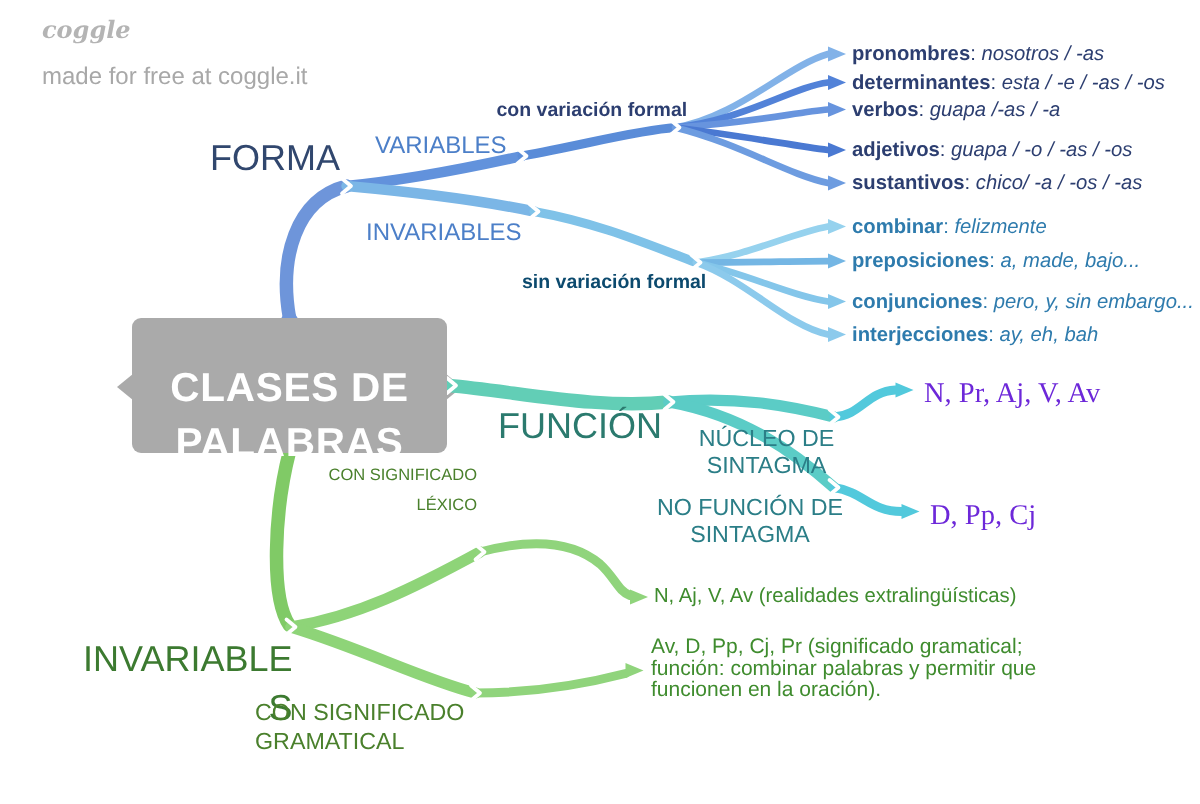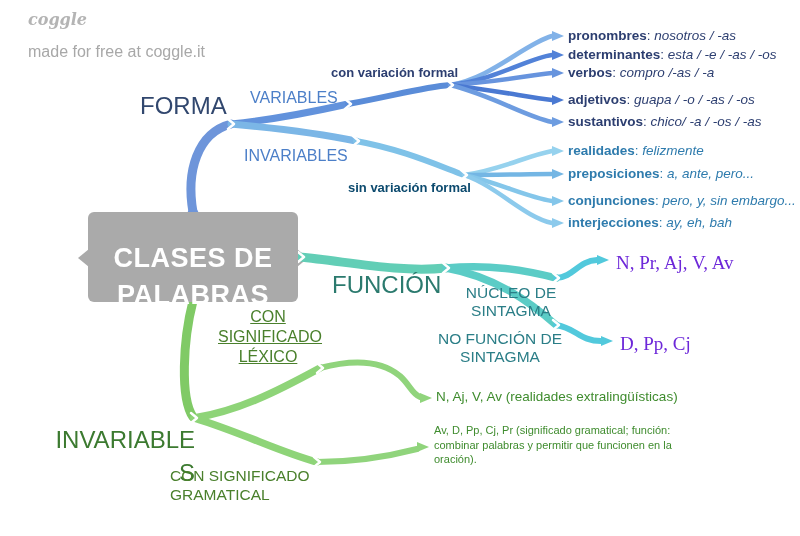--- a/index.html
+++ b/index.html
@@ -33,33 +33,33 @@
 
   
   .lbl-variables{left:250px;top:89px;font-size:16px;color:#4c7fc8;}
   .lbl-invariables{left:244px;top:147px;font-size:16px;color:#4c7fc8;}
   .lbl-convar{left:331px;top:65px;font-size:13px;font-weight:bold;color:#2c3e70;}
   .lbl-sinvar{left:348px;top:180px;font-size:13px;font-weight:bold;color:#0c4a6e;}
   .lbl-nucleo{left:455px;top:284px;width:112px;font-size:15.5px;line-height:18px;
               color:#2b7e87;text-align:center;white-space:normal;}
   .lbl-nonucleo{left:438px;top:330px;width:124px;font-size:15.5px;line-height:18px;
                 color:#2b7e87;text-align:center;white-space:normal;}
-  .lbl-lexico{left:218px;top:307px;width:100px;font-size:16px;line-height:20px;
-              color:#4a802c;text-align:center;white-space:normal;text-decoration:underline;}
+  .lbl-lexico{left:218px;top:307px;width:100px;font-size:11px;line-height:20px;
+              color:#4a802c;text-align:right;white-space:normal;}
   .lbl-gramatical{left:170px;top:466px;width:160px;font-size:15.5px;line-height:19px;
                   color:#4a802c;text-align:left;white-space:normal;}
 
   
   .vleaf{left:568px;font-size:13.5px;color:#2c3e70;}
   .ileaf{left:568px;font-size:13.5px;color:#2e7bad;}
   .vleaf b,.ileaf b{font-weight:bold;}
   .vleaf i,.ileaf i{font-style:italic;}
   .tleaf{font-size:19px;color:#6d28d9;font-family:Liberation Serif, serif;}
   .gleaf{font-size:13.5px;color:#3f8c2e;}
-  .gleaf.multi{width:274px;white-space:normal;font-size:11px;line-height:14.5px;}
+  .gleaf.multi{width:274px;white-space:normal;font-size:14px;line-height:14.5px;}
 </style>
 </head>
 <body>
 
 <svg class="canvas" width="800" height="536" viewBox="0 0 800 536">
 
   <g fill="#aaaaaa">
     <polygon points="89,249 89,267 78,258"></polygon>
     <polygon points="297,249 297,267 308,258"></polygon>
   </g>
@@ -147,34 +147,34 @@
 <div class="label lbl-invariables">INVARIABLES</div>
 <div class="label lbl-sinvar">sin variación formal</div>
 
 <div class="label vleaf" style="top:28px">
   <b>pronombres</b><span>: </span><i>nosotros / -as</i>
 </div>
 <div class="label vleaf" style="top:47px">
   <b>determinantes</b><span>: </span><i>esta / -e / -as / -os</i>
 </div>
 <div class="label vleaf" style="top:65px">
-  <b>verbos</b><span>: </span><i>compro /-as / -a</i>
+  <b>verbos</b><span>: </span><i>guapa /-as / -a</i>
 </div>
 <div class="label vleaf" style="top:92px">
   <b>adjetivos</b><span>: </span><i>guapa / -o / -as / -os</i>
 </div>
 <div class="label vleaf" style="top:114px">
   <b>sustantivos</b><span>: </span><i>chico/ -a / -os / -as</i>
 </div>
 
 <div class="label ileaf" style="top:143px">
-  <b>realidades</b><span>: </span><i>felizmente</i>
+  <b>combinar</b><span>: </span><i>felizmente</i>
 </div>
 <div class="label ileaf" style="top:166px">
-  <b>preposiciones</b><span>: </span><i>a, ante, pero...</i>
+  <b>preposiciones</b><span>: </span><i>a, made, bajo...</i>
 </div>
 <div class="label ileaf" style="top:193px">
   <b>conjunciones</b><span>: </span><i>pero, y, sin embargo...</i>
 </div>
 <div class="label ileaf" style="top:215px">
   <b>interjecciones</b><span>: </span><i>ay, eh, bah</i>
 </div>
 
 <div class="label lbl-funcion">FUNCIÓN</div>
 <div class="label lbl-nucleo">NÚCLEO DE SINTAGMA</div>

